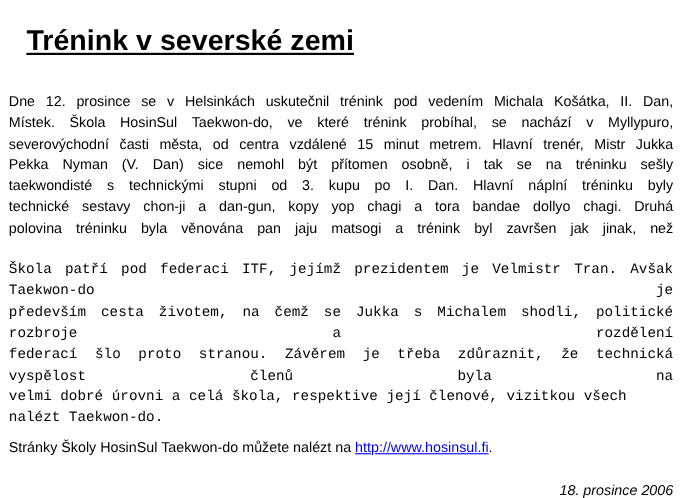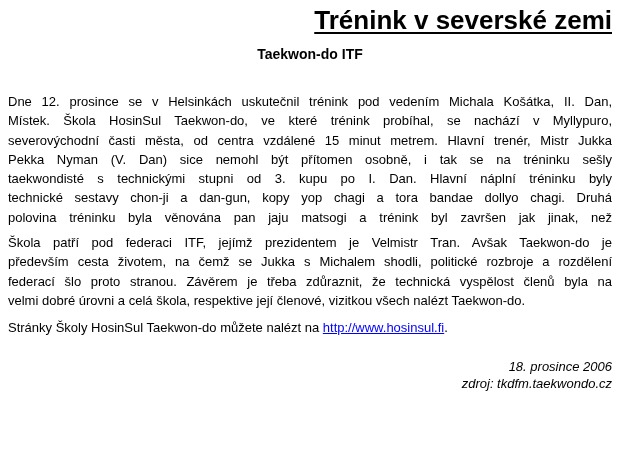--- a/index.html
+++ b/index.html
@@ -11,43 +11,43 @@
     width: 625px;
     height: 453px;
     overflow: hidden;
     font-family: "Liberation Sans", sans-serif;
     color: #000000;
   }
   .page {
     padding: 4px 13px 0 8px;
   }
   .title {
-    margin: 0;
-    text-align: right;
+    margin: 16px;
+    text-align: left;
     font-size: 26px;
     font-weight: bold;
     line-height: 32px;
     text-decoration: underline;
     text-decoration-thickness: 2px;
     text-underline-offset: 3px;
   }
   .subtitle {
     margin: 10px 0 0 0;
     text-align: center;
     font-size: 14px;
     font-weight: bold;
     line-height: 16px;
   }
   .body-text {
     font-size: 13px;
     line-height: 19.3px;
   }
   .para { margin: 0; }
   .para-1 { margin-top: 30px; }
-  .para-2 { margin-top: 6px; }
+  .para-2 { margin-top: 18px; font-family: Liberation Mono, monospace; }
   .para-3 { margin-top: 8px; }
   .jl {
     text-align: justify;
     text-align-last: justify;
   }
   .ll {
     text-align: left;
   }
   .doc-link {
     color: #0000ff;
@@ -62,21 +62,20 @@
     line-height: 17.5px;
   }
 </style>
 </head>
 <body>
 
 <div class="page">
 
   <h1 class="title">Trénink v severské zemi</h1>
 
-  <h2 class="subtitle">Taekwon-do ITF</h2>
 
   <div class="para para-1 body-text">
     <div class="jl">Dne 12. prosince se v Helsinkách uskutečnil trénink pod vedením Michala Košátka, II. Dan,</div>
     <div class="jl">Místek. Škola HosinSul Taekwon-do, ve které trénink probíhal, se nachází v Myllypuro,</div>
     <div class="jl">severovýchodní časti města, od centra vzdálené 15 minut metrem. Hlavní trenér, Mistr Jukka</div>
     <div class="jl">Pekka Nyman (V. Dan) sice nemohl být přítomen osobně, i tak se na tréninku sešly</div>
     <div class="jl">taekwondisté s technickými stupni od 3. kupu po I. Dan. Hlavní náplní tréninku byly</div>
     <div class="jl">technické sestavy chon-ji a dan-gun, kopy yop chagi a tora bandae dollyo chagi. Druhá</div>
     <div class="jl">polovina tréninku byla věnována pan jaju matsogi a trénink byl završen jak jinak, než</div>
   </div>

